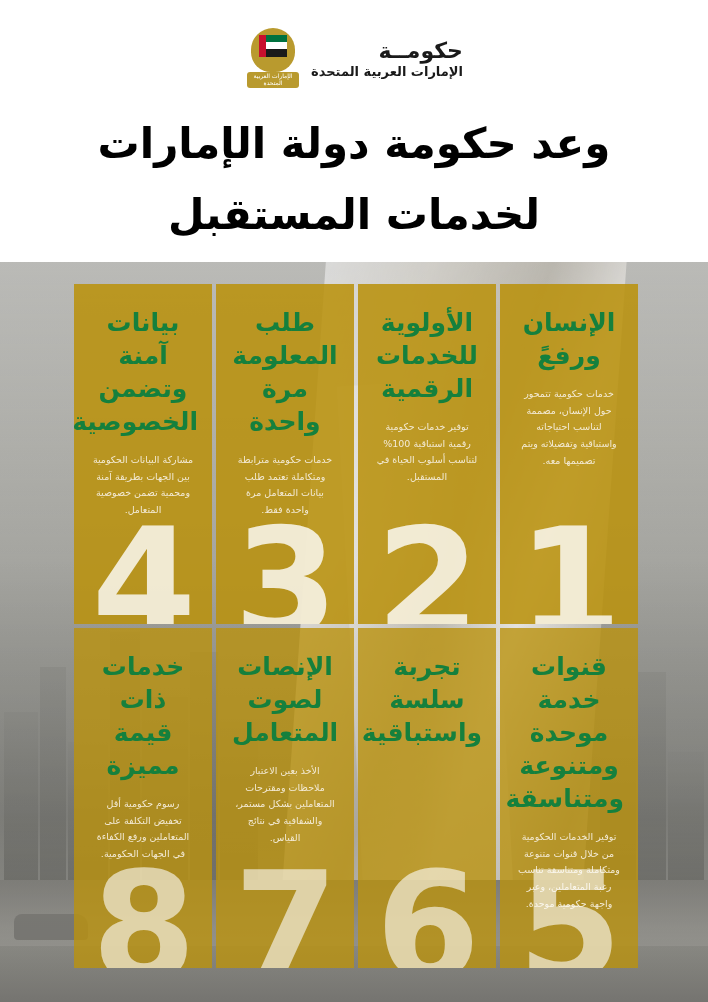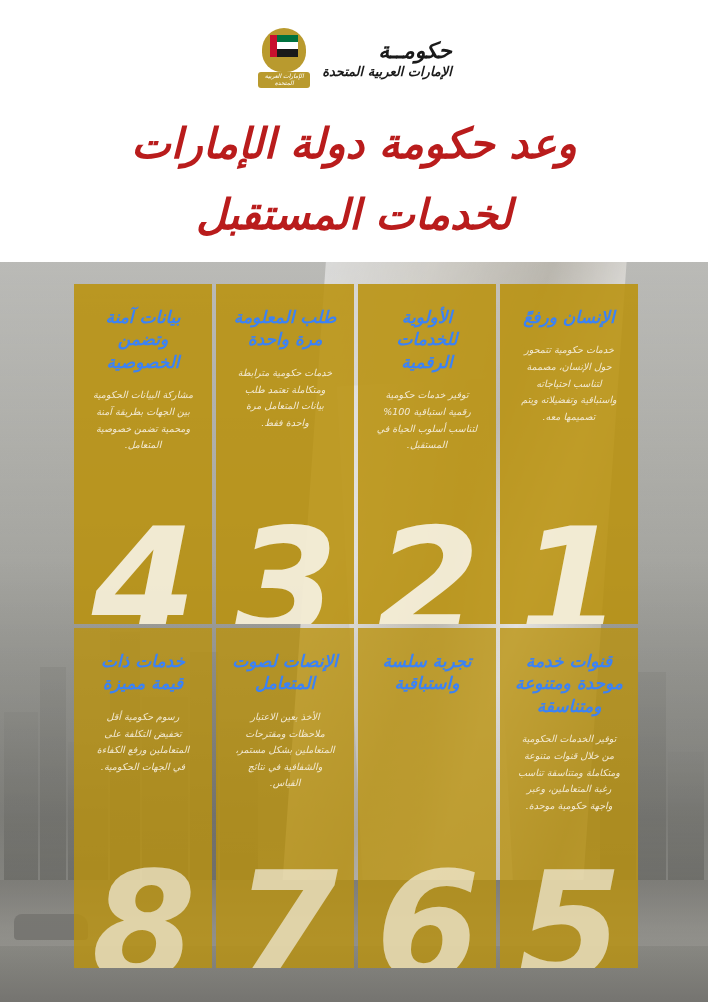--- a/index.html
+++ b/index.html
@@ -6,21 +6,20 @@
   html, body {
     width: 708px; height: 1002px;
     font-family: "DejaVu Sans", "Liberation Sans", sans-serif;
     background: #ffffff;
     overflow: hidden;
   }
   .page {
     position: relative;
     width: 708px; height: 854px;
     background: #ffffff;
-    font-style: italic;
   }
 
   
   .header {
     position: absolute;
     top: 0; left: 0;
     width: 708px; height: 262px;
     background: #ffffff;
   }
   .emblem-row {
@@ -71,21 +70,21 @@
   .gov-text .line2 {
     font-size: 13px;
     font-weight: bold;
     color: #1a1a1a;
     margin-top: 2px;
   }
 
   .main-title {
     margin-top: 26px;
     text-align: center;
-    color: #b91c1c;
+    color: #000000;
     font-weight: bold;
     line-height: 1.22;
   }
   .main-title .t1 {
     font-size: 42px;
     letter-spacing: 0.5px;
     white-space: nowrap;
   }
   .main-title .t2 {
     font-size: 42px;
@@ -171,24 +170,24 @@
   .card {
     position: relative;
     background: rgba(186, 146, 14, 0.88);
     overflow: hidden;
     padding: 22px 14px 0 14px;
     text-align: center;
     color: #ffffff;
   }
   .card.dim { background: rgba(186, 146, 14, 0.80); }
   .card-title {
-    font-size: 17px;
+    font-size: 25px;
     font-weight: bold;
     line-height: 1.32;
-    color: #3b82f6;
+    color: #15803d;
     margin-bottom: 14px;
   }
   .card-desc {
     font-size: 9.5px;
     line-height: 1.75;
     color: #f3ead4;
     padding: 0 4px;
   }
   .card-num {
     position: absolute;

